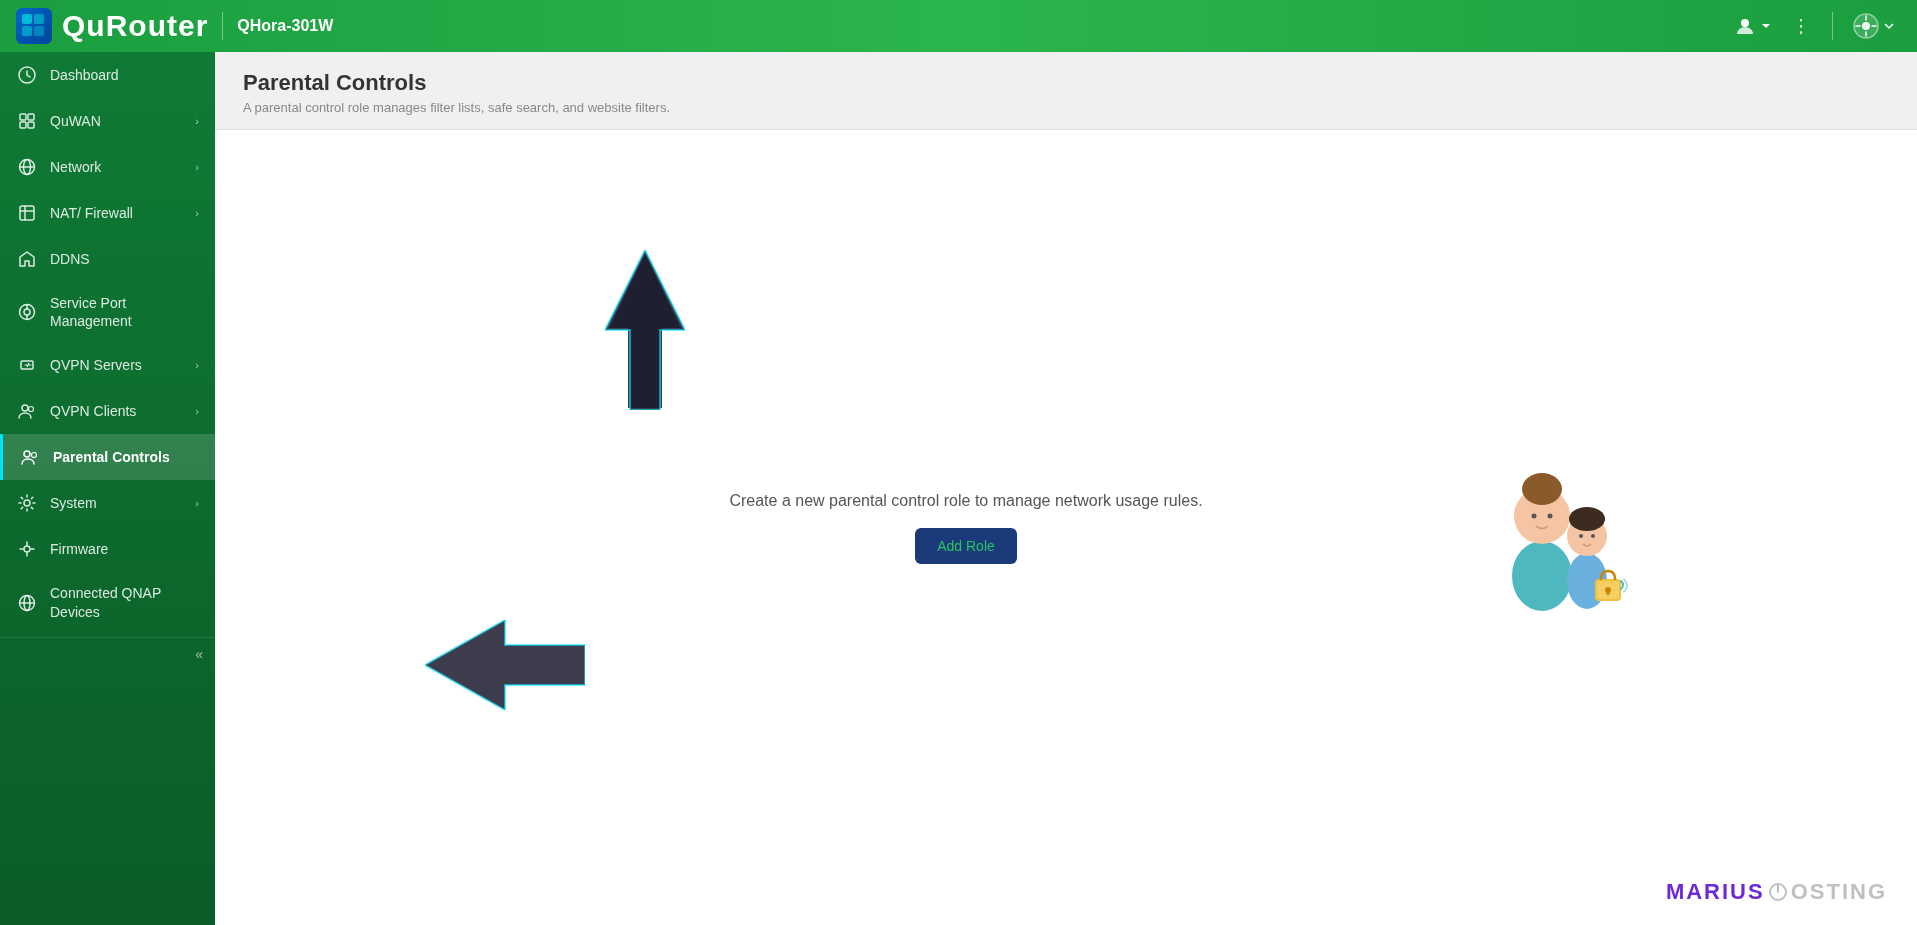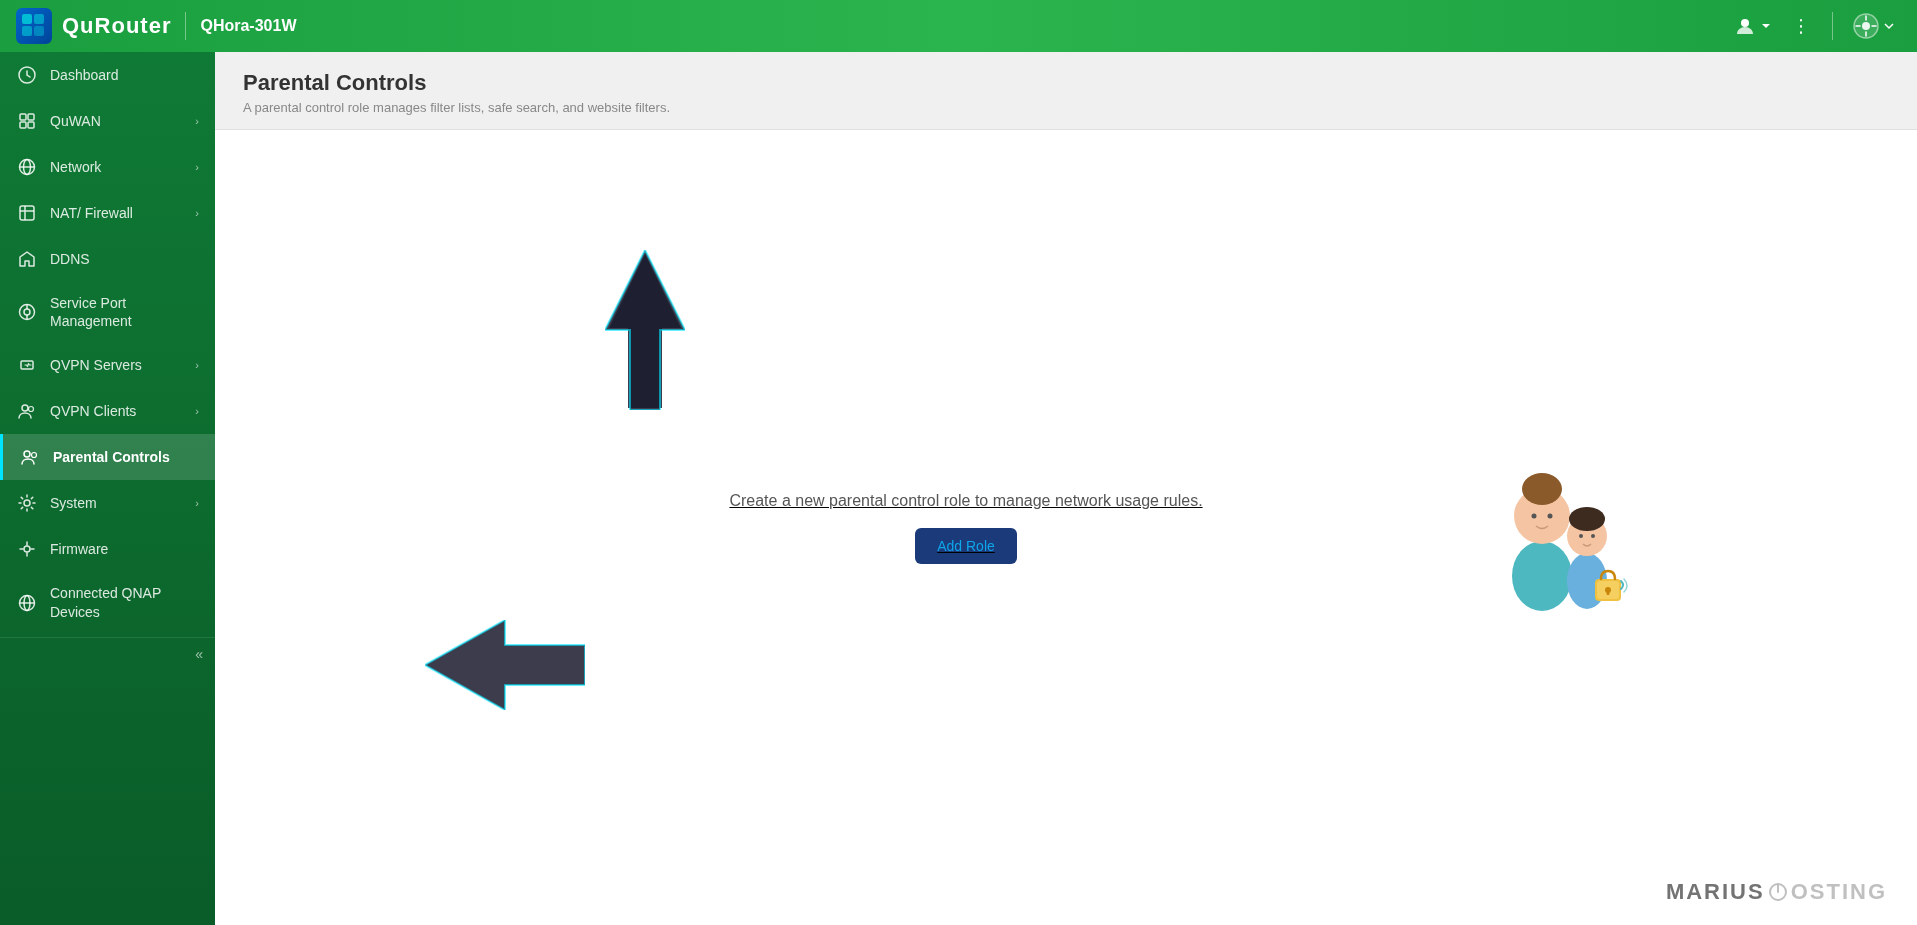--- a/index.html
+++ b/index.html
@@ -22,21 +22,21 @@
     .logo-icon {
       width: 36px;
       height: 36px;
       background: linear-gradient(135deg, #0066cc, #004499);
       border-radius: 6px;
       display: flex; align-items: center; justify-content: center;
       color: white; font-size: 10px; font-weight: bold;
     }
     .logo-text {
       color: white;
-      font-size: 22px;
+      font-size: 30px;
       font-weight: bold;
       letter-spacing: 1px;
       text-align: center;
     }
     .header-divider {
       width: 1px;
       height: 28px;
       background: rgba(255,255,255,0.4);
       margin: 0 14px;
     }
@@ -160,29 +160,28 @@
       overflow: hidden;
     }
 
     .empty-state {
       display: flex;
       flex-direction: column;
       align-items: center;
       gap: 18px;
       position: relative;
       left: -100px;
-      text-decoration: underline;
     }
     .empty-state-text {
       font-size: 16px;
       color: #555;
     }
     .add-role-btn {
       background: #1a3a7a;
-      color: #0ea5e9;
+      color: #22c55e;
       border: none;
       padding: 10px 22px;
       border-radius: 6px;
       font-size: 14px;
       cursor: pointer;
       font-weight: 500;
     }
 
     
     .arrow-up {
@@ -468,21 +467,21 @@
           <path d="M124 148 Q124 140 131 140 Q138 140 138 148" stroke="#c8860a" stroke-width="2.5" fill="none" stroke-linecap="round"></path>
           <circle cx="131" cy="159" r="3" fill="#c8860a"></circle>
           <rect x="129.5" y="159" width="3" height="5" rx="1" fill="#c8860a"></rect>
 
           <path d="M144 158 Q148 154 144 150" stroke="#4db8c0" stroke-width="2" fill="none" stroke-linecap="round"></path>
           <path d="M147 161 Q153 155 147 148" stroke="#4db8c0" stroke-width="1.5" fill="none" stroke-linecap="round" opacity="0.6"></path>
         </svg>
       </div>
 
       <div class="watermark">
-        <span style="color:#737373; font-size:22px; font-weight:bold; letter-spacing:2px;">MARIUS</span>
+        <span style="color:#6d28d9; font-size:22px; font-weight:bold; letter-spacing:2px;">MARIUS</span>
         <svg class="watermark-power" viewBox="0 0 22 22">
           <circle cx="11" cy="11" r="8" stroke="#c0c0c0" stroke-width="2" fill="none"></circle>
           <line x1="11" y1="3" x2="11" y2="11" stroke="#c0c0c0" stroke-width="2" stroke-linecap="round"></line>
         </svg>
         <span style="color:#c0c0c0; font-size:22px; font-weight:bold; letter-spacing:2px;">OSTING</span>
       </div>
 
     </div>
   </main>
 </div>

